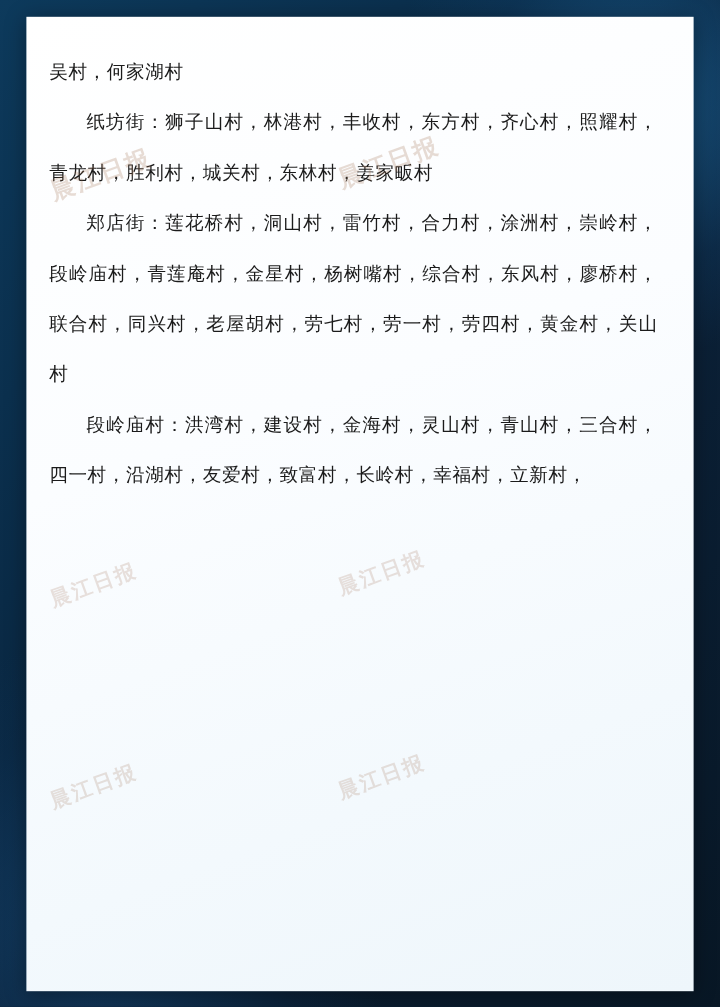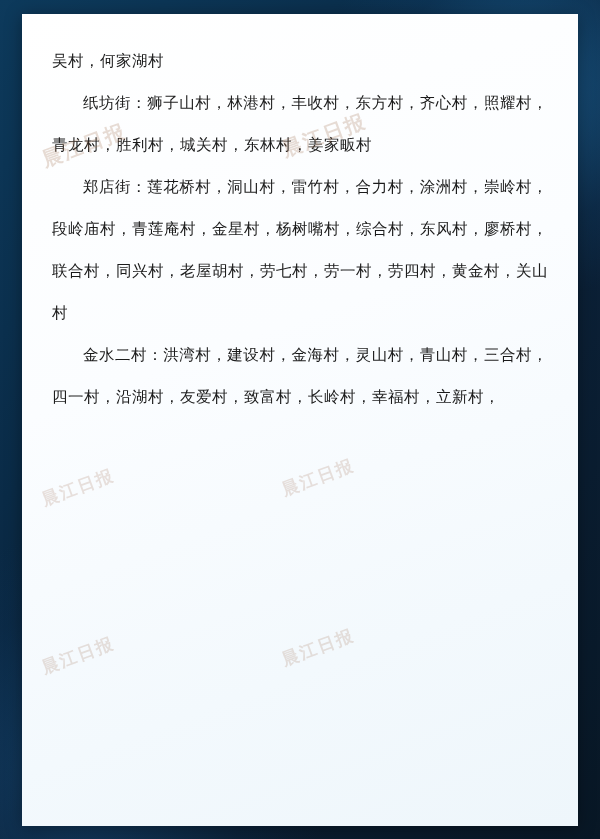--- a/index.html
+++ b/index.html
@@ -44,21 +44,21 @@
     left: 22px;
     top: 14px;
     width: 556px;
     height: 812px;
     background: linear-gradient(160deg, #ffffff 0%, #fbfdff 40%, #f3f9fd 75%, #eef6fb 100%);
     box-shadow: 0 2px 16px rgba(0,0,0,0.35);
     overflow: hidden;
   }
   .sheet-inner {
     position: relative;
-    padding: 26px 30px 0 30px;
+    padding: 26px 30px 0 19px;
     height: 100%;
     box-sizing: border-box;
   }
   .para {
     font-size: 15.5px;
     line-height: 42px;
     color: #1b1b1b;
     letter-spacing: 0.5px;
     margin: 0;
     text-align: justify;
@@ -96,21 +96,21 @@
 <div class="page">
   <div class="glow-tr"></div>
   <div class="glow-bl"></div>
 
   <div class="sheet">
     <div class="sheet-inner">
 
       <p class="para">吴村，何家湖村</p>
       <p class="para indent">纸坊街：狮子山村，林港村，丰收村，东方村，齐心村，照耀村，青龙村，胜利村，城关村，东林村，姜家畈村</p>
       <p class="para indent">郑店街：莲花桥村，洞山村，雷竹村，合力村，涂洲村，崇岭村，段岭庙村，青莲庵村，金星村，杨树嘴村，综合村，东风村，廖桥村，联合村，同兴村，老屋胡村，劳七村，劳一村，劳四村，黄金村，关山村</p>
-      <p class="para indent">金水二村：洪湾村，建设村，金海村，灵山村，青山村，三合村，四一村，沿湖村，友爱村，致富村，长岭村，幸福村，立新村，</p>
+      <p class="para indent">段岭庙村：洪湾村，建设村，金海村，灵山村，青山村，三合村，四一村，沿湖村，友爱村，致富村，长岭村，幸福村，立新村，</p>
 
       <span class="wm w1">晨江日报</span>
       <span class="wm w2">晨江日报</span>
       <span class="wm w3 small">晨江日报</span>
       <span class="wm w4 small">晨江日报</span>
       <span class="wm w5 small">晨江日报</span>
       <span class="wm w6 small">晨江日报</span>
 
     </div>
   </div>

